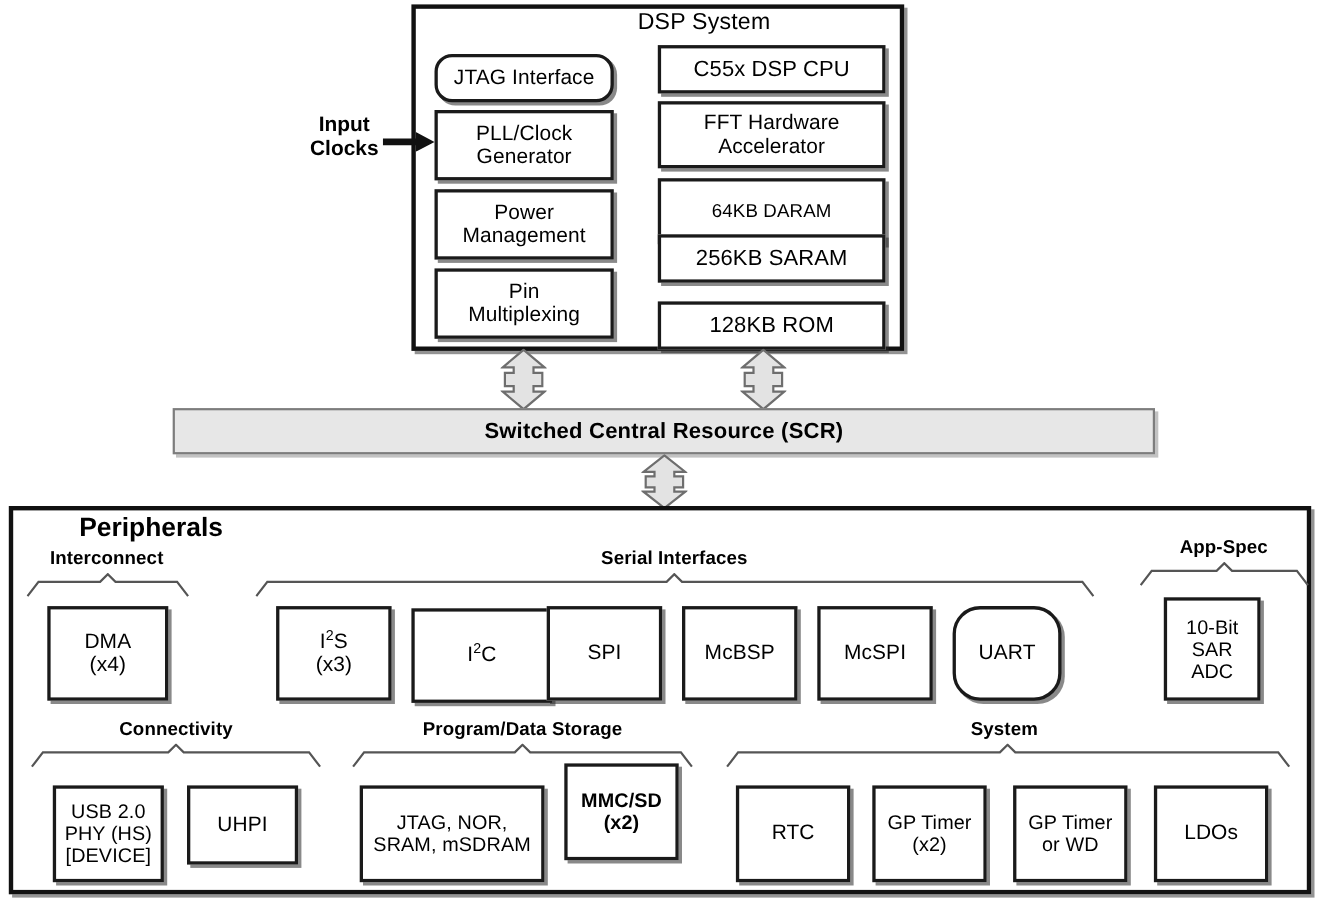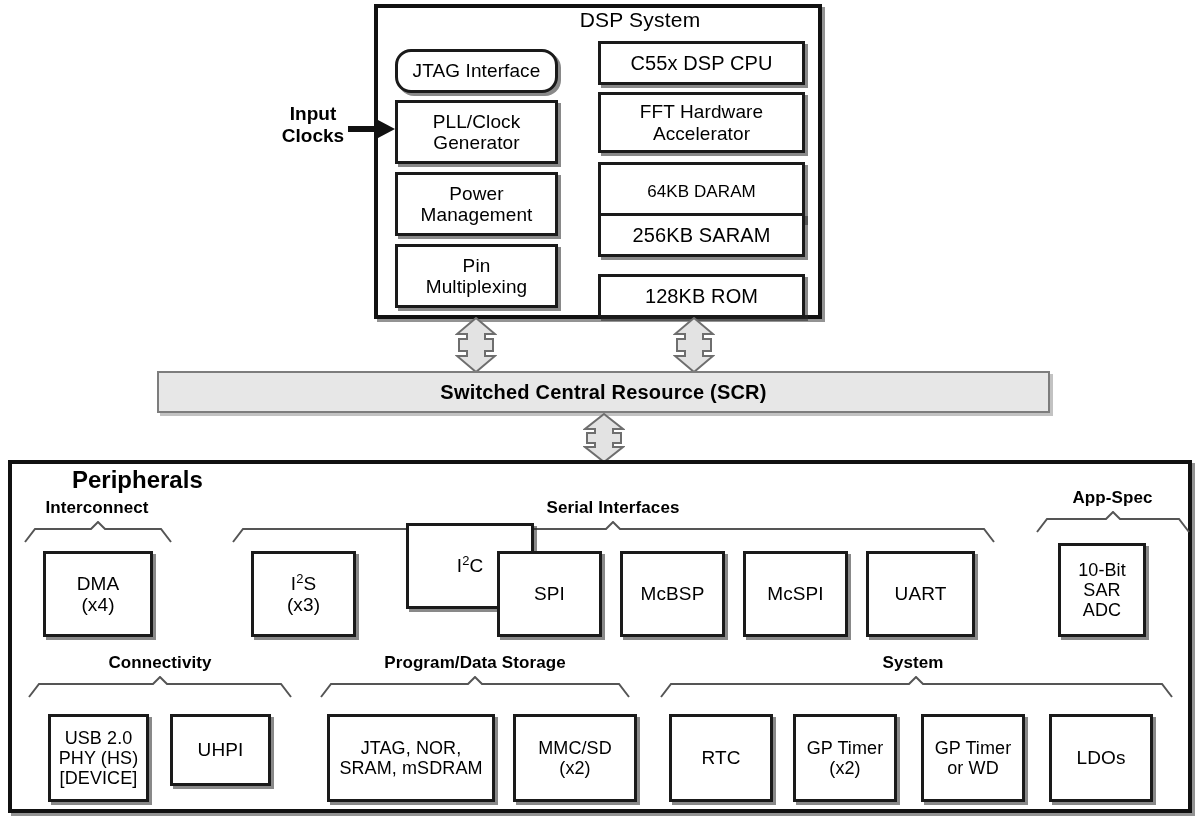--- a/index.html
+++ b/index.html
@@ -167,35 +167,35 @@
     <div>(x4)</div>
   </div>
 </div>
 
 <div class="blk" style="left:251px;top:551px;width:105px;height:86px;">
   <div class="lines">
     <div>I<sup>2</sup>S</div>
     <div>(x3)</div>
   </div>
 </div>
-<div class="blk" style="left:374px;top:523px;width:128px;height:86px;margin-left:32px;">
+<div class="blk" style="left:374px;top:553px;width:128px;height:86px;">
   <div class="lines">
     <div>I<sup>2</sup>C</div>
   </div>
 </div>
 <div class="blk" style="left:497px;top:551px;width:105px;height:86px;">
   <div class="lines">SPI</div>
 </div>
 <div class="blk" style="left:620px;top:551px;width:105px;height:86px;">
   <div class="lines">McBSP</div>
 </div>
 <div class="blk" style="left:743px;top:551px;width:105px;height:86px;">
   <div class="lines">McSPI</div>
 </div>
-<div class="blk" style="left:866px;top:551px;width:109px;height:86px;">
+<div class="blk" style="left:866px;top:551px;width:99px;height:86px;border-radius:25px;">
   <div class="lines">UART</div>
 </div>
 
 <div class="blk" style="left:1058px;top:543px;width:88px;height:94px;font-size:18px;">
   <div class="lines">
     <div>10-Bit</div>
     <div>SAR</div>
     <div>ADC</div>
   </div>
 </div>
@@ -224,21 +224,21 @@
 <div class="blk" style="left:170px;top:714px;width:101px;height:72px;">
   <div class="lines">UHPI</div>
 </div>
 
 <div class="blk" style="left:327px;top:714px;width:168px;height:88px;font-size:18px;">
   <div class="lines">
     <div>JTAG, NOR,</div>
     <div>SRAM, mSDRAM</div>
   </div>
 </div>
-<div class="blk" style="left:513px;top:714px;width:124px;height:88px;font-size:18px;">
+<div class="blk" style="left:513px;top:694px;width:104px;height:88px;font-size:18px;font-weight:bold;">
   <div class="lines">
     <div>MMC/SD</div>
     <div>(x2)</div>
   </div>
 </div>
 
 <div class="blk" style="left:669px;top:714px;width:104px;height:88px;">
   <div class="lines">RTC</div>
 </div>
 <div class="blk" style="left:793px;top:714px;width:104px;height:88px;font-size:18px;">

